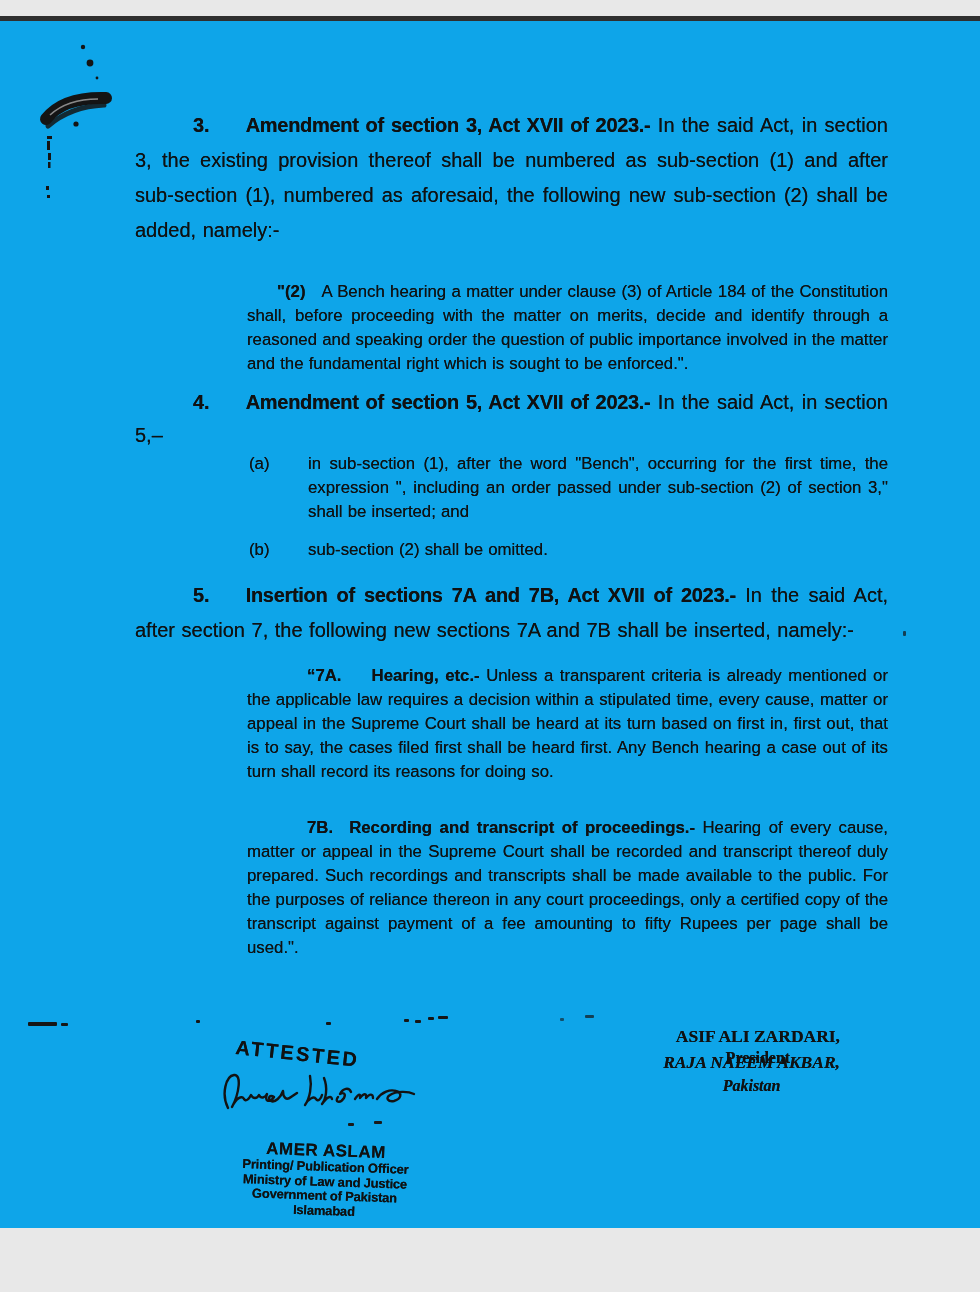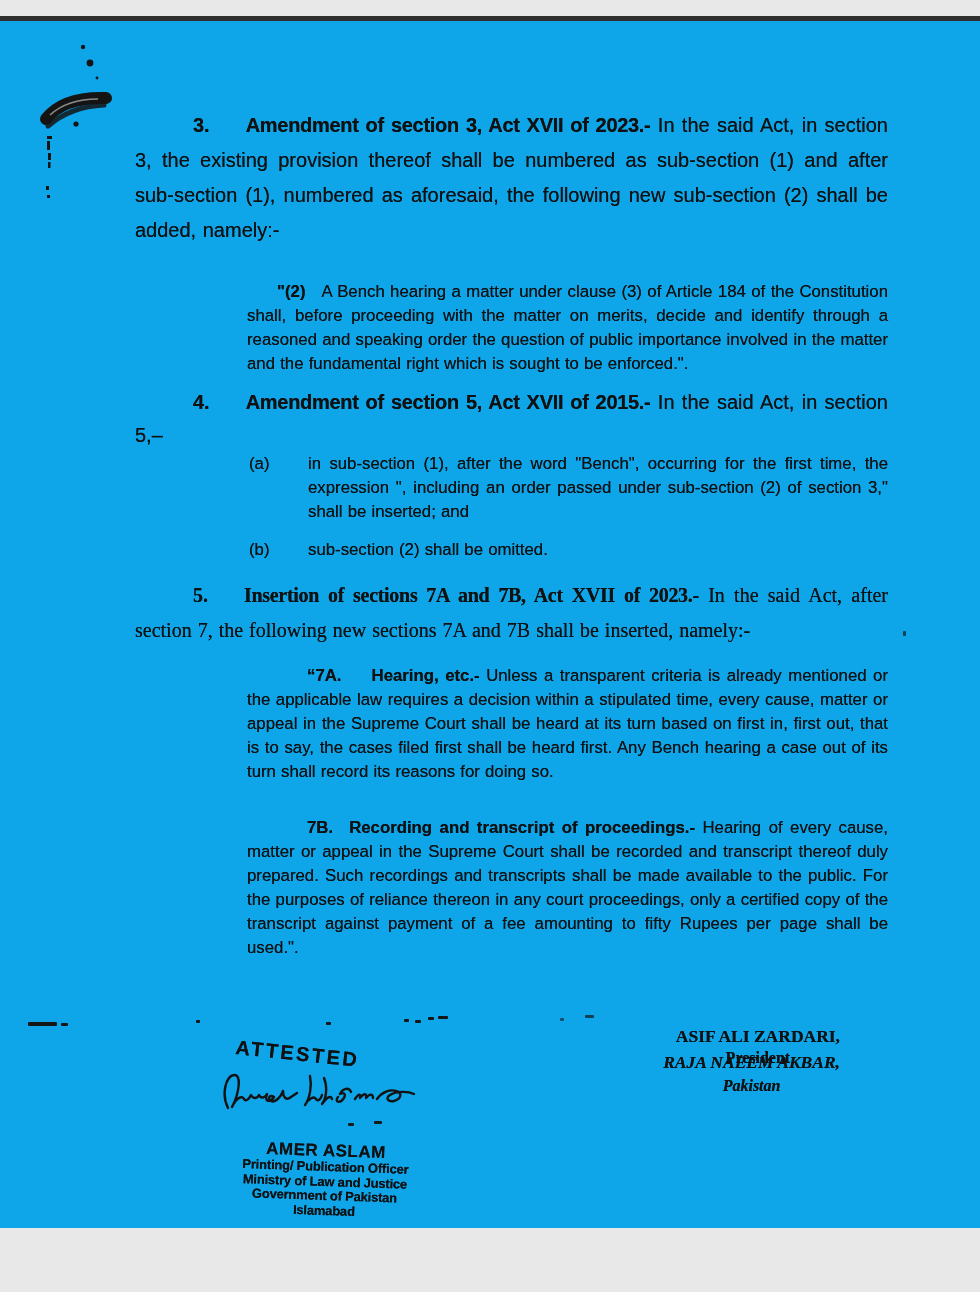--- a/index.html
+++ b/index.html
@@ -18,21 +18,21 @@
   .para{
     margin:0;font-size:20px;line-height:35px;
     text-align:justify;text-indent:58px;word-spacing:1px;
   }
   .para .num{font-weight:bold;}
   .para b{font-weight:bold;letter-spacing:-0.3px;}
   .gap-lg{display:inline-block;width:36px;}
   .gap-md{display:inline-block;width:30px;}
   .gap-sm{display:inline-block;width:16px;}
   .p4{margin-top:10px;line-height:33px;}
-  .p5{margin-top:16px;font-family:Liberation Serif, serif;}
+  .p5{margin-top:16px;}
   .quote{
     margin:0 0 0 112px;width:641px;
     font-size:16.8px;line-height:24px;
     text-align:justify;word-spacing:.5px;
   }
   .q2{margin-top:32px;text-indent:30px;}
   .q7a{margin-top:16px;text-indent:60px;}
   .q7b{margin-top:32px;text-indent:60px;}
   .quote .qnum,.quote b{font-weight:bold;}
   .clause{
@@ -90,21 +90,21 @@
     <rect x="46" y="170" width="3" height="4" fill="#141414"></rect>
     <rect x="47" y="179" width="3" height="3" fill="#141414"></rect>
   </svg>
 
   <div class="content">
 
     <p class="para p3"><span class="num">3.</span><span class="gap-lg"></span><b>Amendment of section 3, Act XVII of 2023.-</b><span> In the said Act, in section 3, the existing provision thereof shall be numbered as sub-section (1) and after sub-section (1), numbered as aforesaid, the following new sub-section (2) shall be added, namely:-</span></p>
 
     <p class="quote q2"><span class="qnum">"(2)</span><span class="gap-sm"></span><span>A Bench hearing a matter under clause (3) of Article 184 of the Constitution shall, before proceeding with the matter on merits, decide and identify through a reasoned and speaking order the question of public importance involved in the matter and the fundamental right which is sought to be enforced.".</span></p>
 
-    <p class="para p4"><span class="num">4.</span><span class="gap-lg"></span><b>Amendment of section 5, Act XVII of 2015.-</b><span> In the said Act, in section 5,–</span></p>
+    <p class="para p4"><span class="num">4.</span><span class="gap-lg"></span><b>Amendment of section 5, Act XVII of 2023.-</b><span> In the said Act, in section 5,–</span></p>
 
     <div class="clause clause-a">
       <span class="label">(a)</span>
       <span class="text">in sub-section (1), after the word "Bench", occurring for the first time, the expression ", including an order passed under sub-section (2) of section 3," shall be inserted; and</span>
     </div>
 
     <div class="clause clause-b">
       <span class="label">(b)</span>
       <span class="text">sub-section (2) shall be omitted.</span>
     </div>

